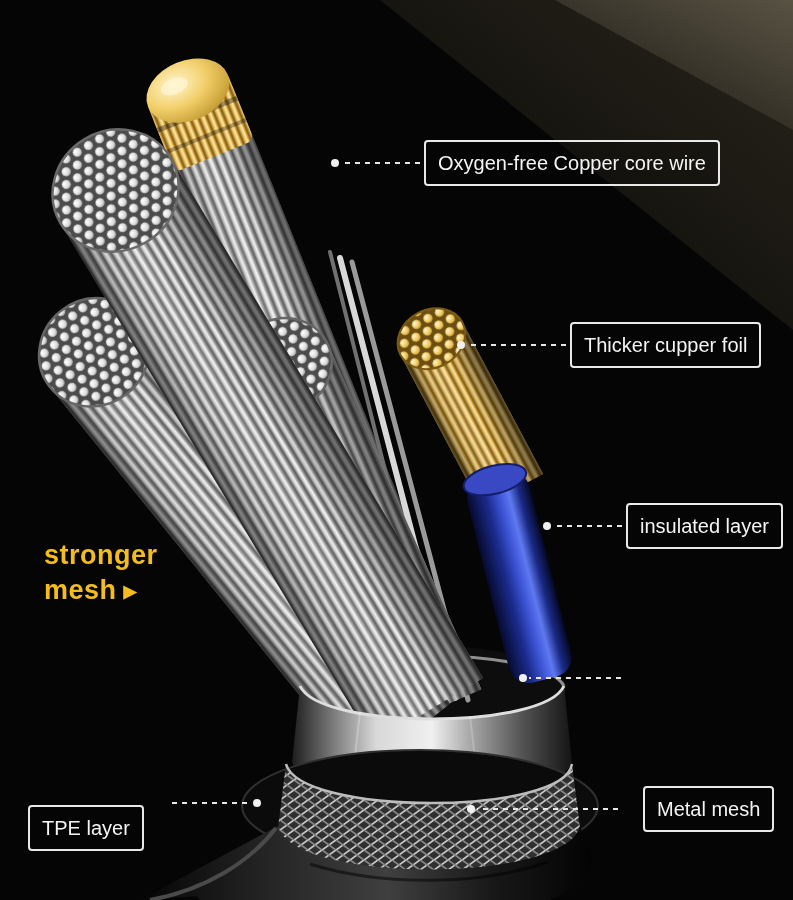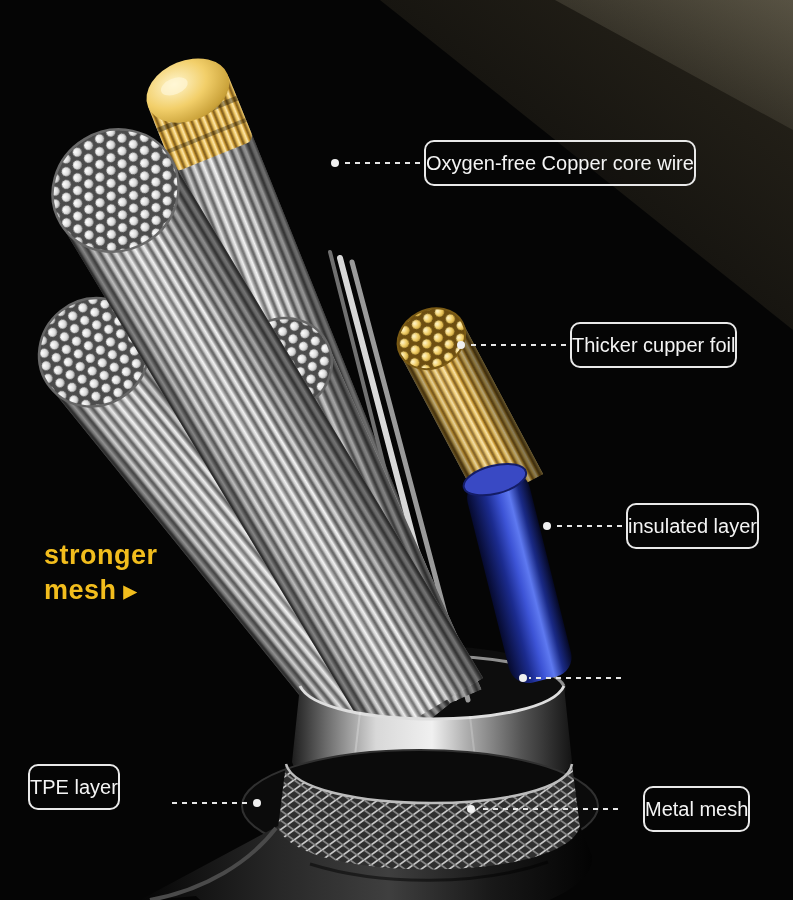--- a/index.html
+++ b/index.html
@@ -1,20 +1,20 @@
 <!DOCTYPE html>
 <html><head>
 <meta charset="utf-8">
 <style>
   html,body{margin:0;padding:0;background:#000;}
   .stage{position:relative;width:793px;height:900px;margin:0 auto;overflow:hidden;
          background:#050505;font-family:"Liberation Sans",sans-serif;}
   .scene{position:absolute;left:0;top:0;width:793px;height:900px;}
-  .callout{position:absolute;border:2px solid #e9e9e9;border-radius:10px;
-           color:#f4f4f4;font-size:20px;line-height:1;padding:11px 0;
+  .callout{position:absolute;border:2px solid #e9e9e9;border-radius:4px;
+           color:#f4f4f4;font-size:20px;line-height:1;padding:11px 12px;
            background:rgba(8,8,8,.25);white-space:nowrap;z-index:2;}
   .annot{position:absolute;color:#f2bd1d;font-size:27px;font-weight:600;
          line-height:1.3;z-index:2;letter-spacing:.5px;}
   .annot .arrow{font-size:17px;margin-left:7px;vertical-align:2px;}
 </style>
 </head>
 <body>
 
 <div class="stage">
 
@@ -224,21 +224,21 @@
   </div>
   <div class="callout" style="left:570px;top:322px;">
     <span>Thicker cupper foil</span>
   </div>
   <div class="callout" style="left:626px;top:503px;">
     <span>insulated layer</span>
   </div>
   <div class="callout" style="left:622px;top:786px;margin-left:21px;">
     <span>Metal mesh</span>
   </div>
-  <div class="callout" style="left:28px;top:764px;">
+  <div class="callout" style="left:28px;top:805px;">
     <span>TPE layer</span>
   </div>
 
   <div class="annot" style="left:44px;top:498px;margin-top:40px;">
     <div>stronger</div>
     <div>
       <span>mesh</span><span class="arrow">▶</span>
     </div>
   </div>
 

